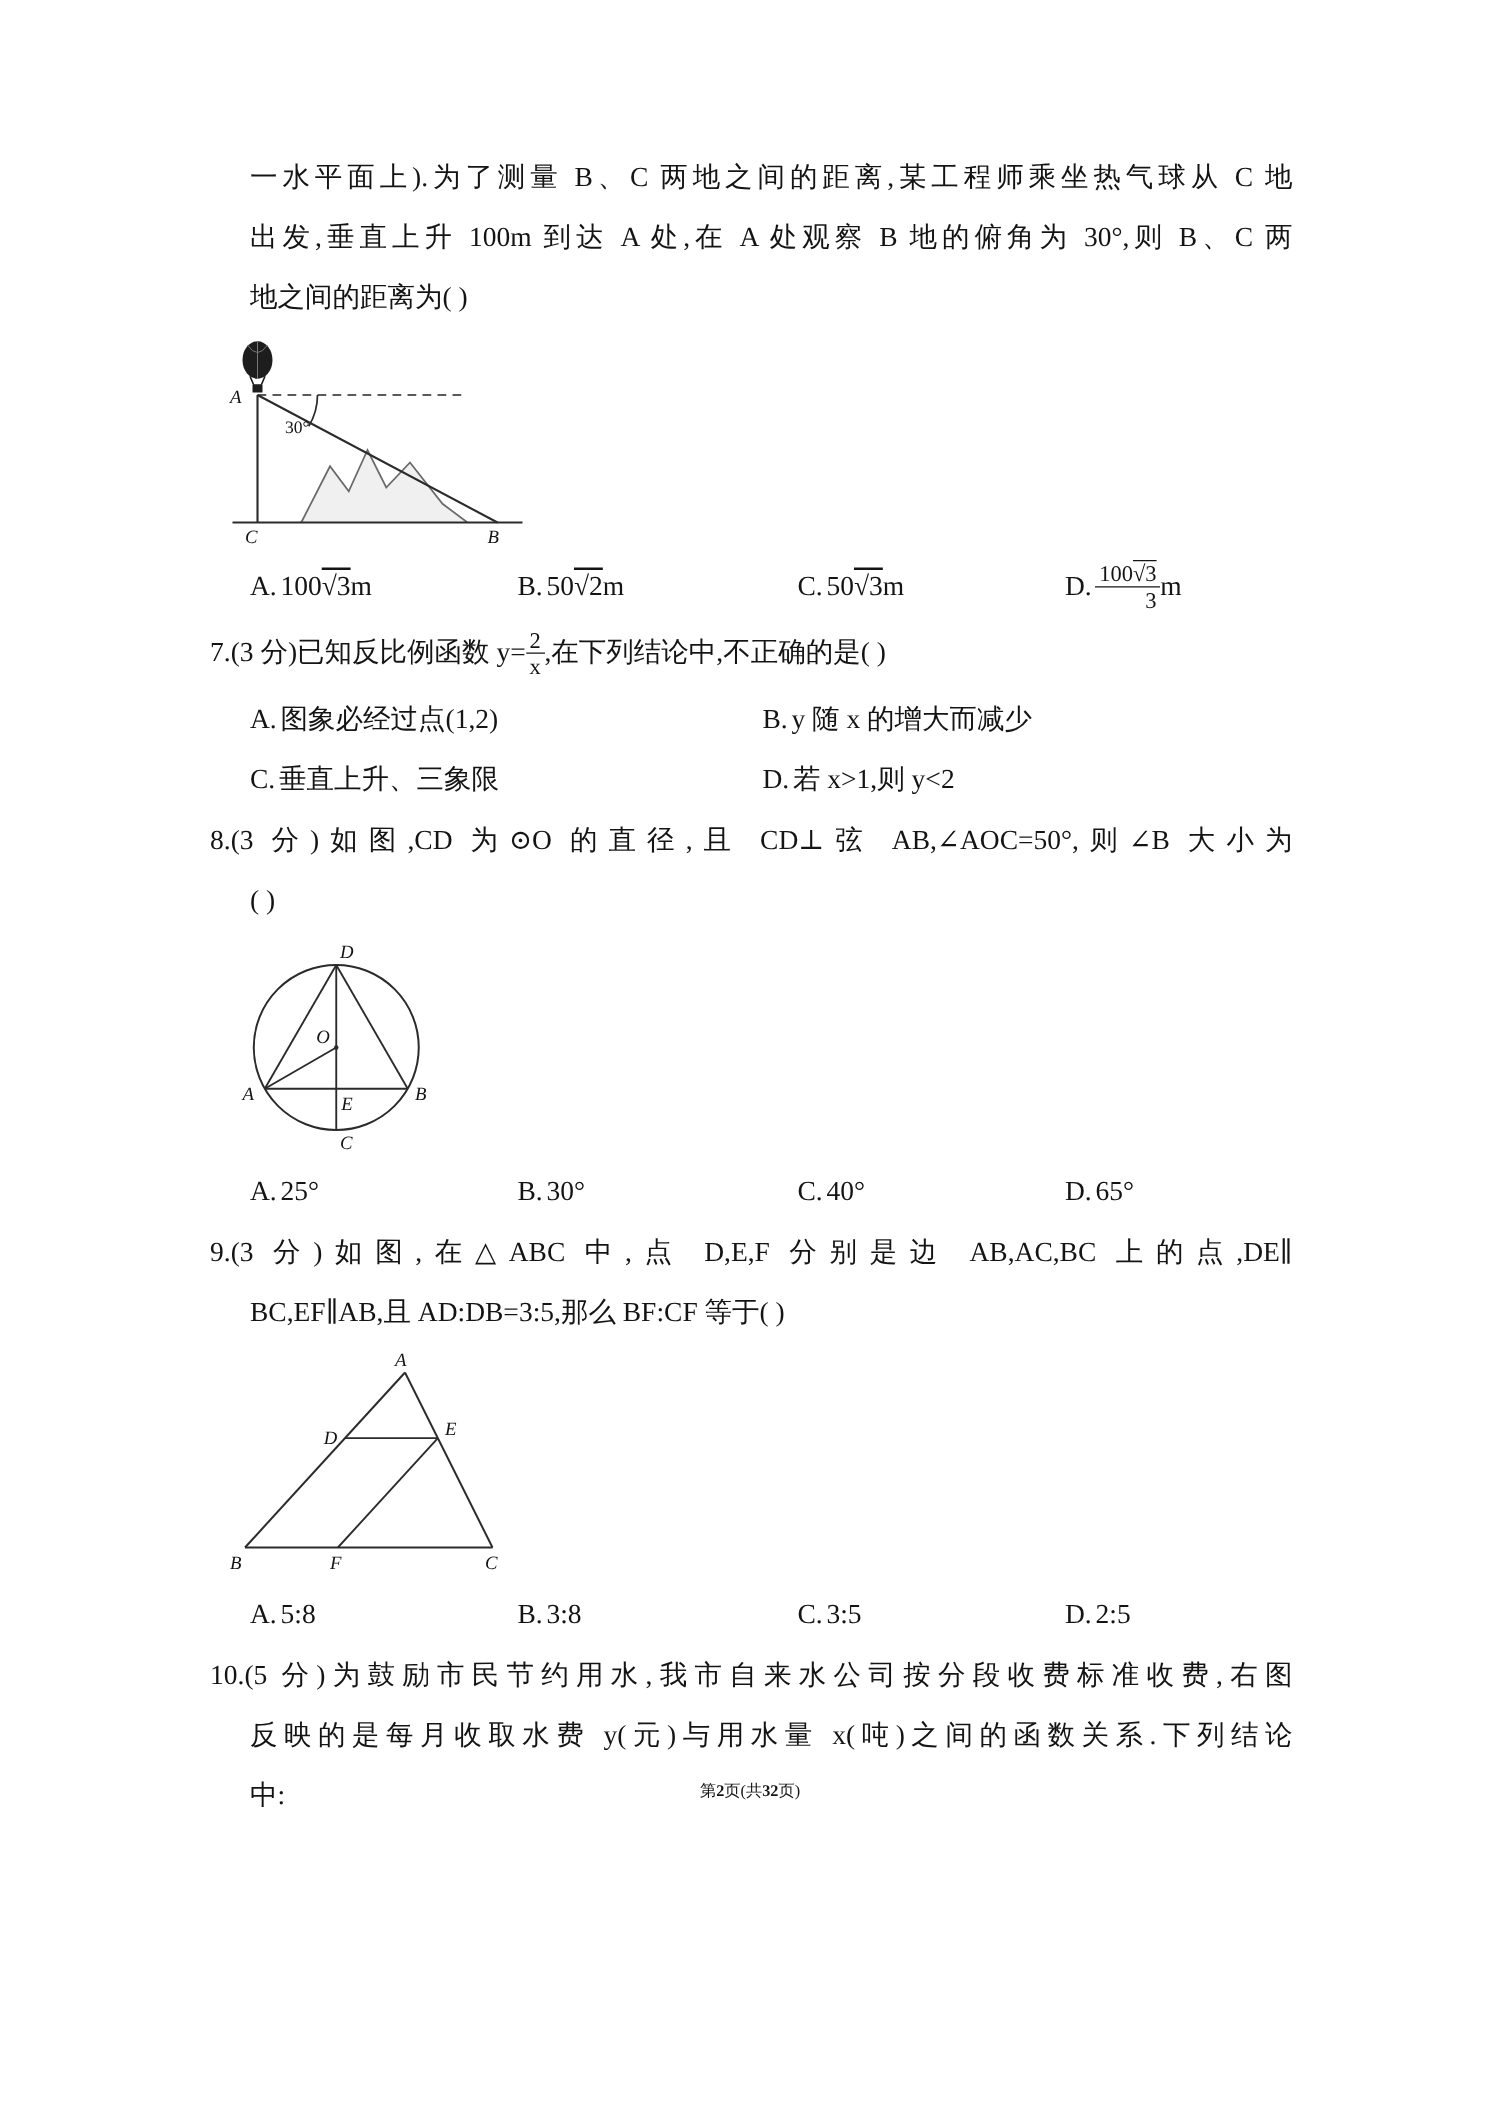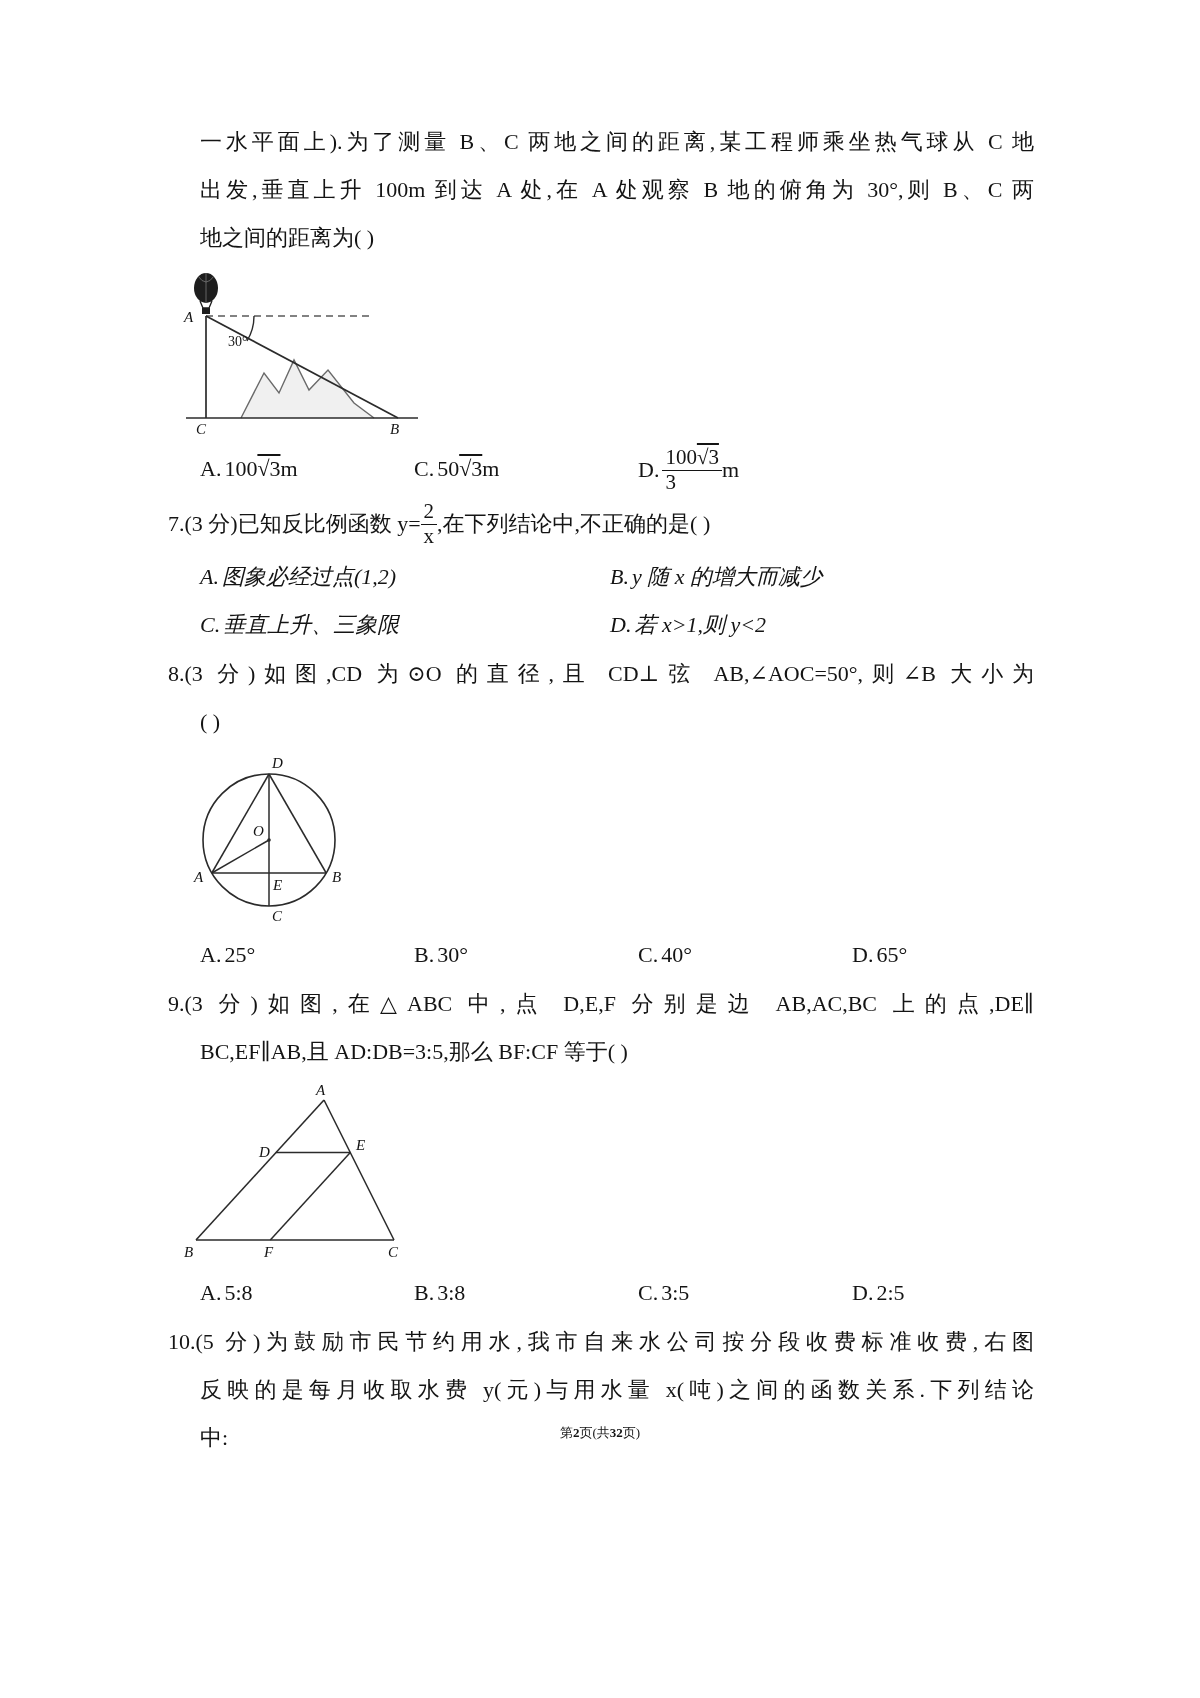--- a/index.html
+++ b/index.html
@@ -5,24 +5,24 @@
   html,body{margin:0;padding:0;background:#ffffff;}
   .page{position:relative;width:1200px;height:1464px;background:#ffffff;overflow:hidden;
         font-family:"Liberation Serif","DejaVu Serif",serif;color:#141414;}
   .content{position:absolute;left:168px;top:0;width:866px;padding-top:118px;}
   .line{font-size:22px;line-height:48px;}
   .fill{text-align:justify;text-align-last:justify;}
   .cont{padding-left:32px;}
   .formula-line{font-size:22px;line-height:56px;}
   .opt-row{display:grid;grid-template-columns:186px 196px 186px 1fr;padding-left:32px;
            font-size:22px;line-height:46px;margin:2px 0;gap:28px;}
-  .opt-row.two{grid-template-columns:382px 1fr;font-style:italic;}
+  .opt-row.two{grid-template-columns:382px 1fr;}
   .opt-label{margin-right:3px;}
   .rad{text-decoration:overline;}
-  .frac{display:inline-block;vertical-align:-0.55em;text-align:left;line-height:1.12;font-size:21px;}
+  .frac{display:inline-block;vertical-align:-0.55em;text-align:right;line-height:1.12;font-size:18px;}
   .fnum{display:block;padding:0 3px;}
   .fden{display:block;border-top:1.5px solid #141414;padding:0 3px;}
   .fig{display:block;margin:6px 0 8px 8px;}
   .fig text{font-size:15px;font-style:italic;fill:#141414;font-family:"Liberation Serif",serif;}
   .fig text.deg{font-style:normal;font-size:14px;}
   .footer{position:absolute;left:0;top:1424px;width:1200px;text-align:center;font-size:13px;color:#141414;}
   .footer .bold{font-weight:bold;}
 </style>
 </head>
 <body>
@@ -48,20 +48,21 @@
         <path d="M30 5 L30 35 M22 8 Q30 20 38 8" stroke="#777" stroke-width="0.8" fill="none"></path>
       </g>
       <text x="8" y="54">A</text>
       <text class="deg" x="52" y="78">30°</text>
       <text x="20" y="166">C</text>
       <text x="214" y="166">B</text>
     </svg>
 
     <div class="opt-row">
       <span><span class="opt-label">A.</span><span>100</span><span class="rad">√3</span><span>m</span></span>
+      <span><span class="opt-label">B.</span><span>50</span><span class="rad">√2</span><span>m</span></span>
       <span><span class="opt-label">C.</span><span>50</span><span class="rad">√3</span><span>m</span></span>
       <span><span class="opt-label">D.</span><span class="frac"><span class="fnum"><span>100</span><span class="rad">√3</span></span><span class="fden">3</span></span><span>m</span></span>
     </div>
 
     <div class="formula-line">
       <span>7.(3 分)已知反比例函数 y=</span><span class="frac"><span class="fnum">2</span><span class="fden">x</span></span><span>,在下列结论中,不正确的是(  )</span>
     </div>
     <div class="opt-row two">
       <span><span class="opt-label">A.</span><span>图象必经过点(1,2)</span></span>
       <span><span class="opt-label">B.</span><span>y 随 x 的增大而减少</span></span>

